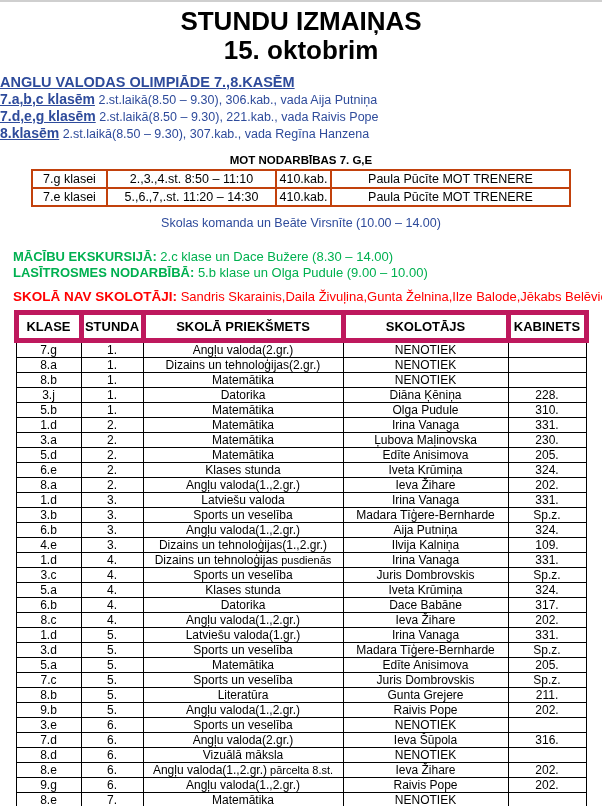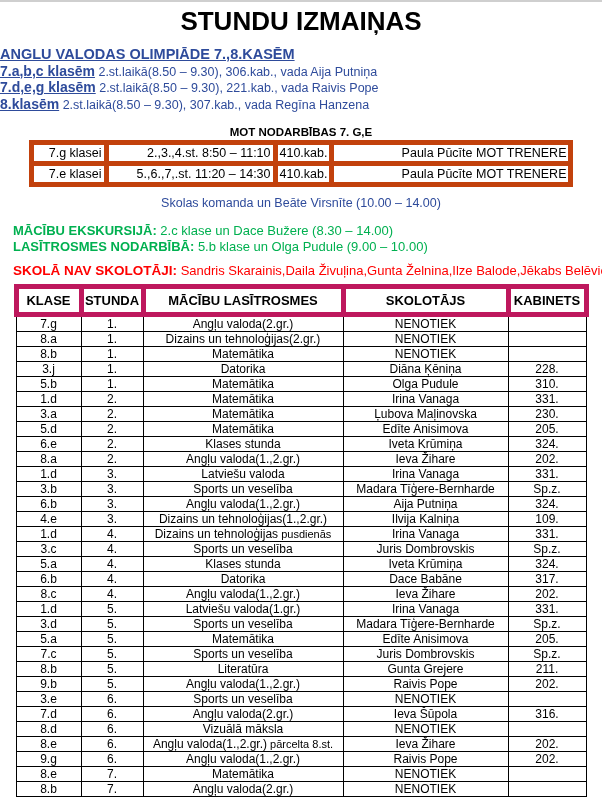--- a/index.html
+++ b/index.html
@@ -31,29 +31,29 @@
     font-size: 14px; font-weight: bold; text-decoration: underline;
   }
 
   .mot-heading {
     text-align: center; font-weight: bold; font-size: 11.5px;
     margin-top: 13px; line-height: 1.1;
   }
   table { border-collapse: collapse; }
   .mot-table { margin: 2px auto 0 auto; }
   .mot-table td {
-    border: 5px solid #c2410c; text-align: right;
+    border: 2px solid #c2410c; text-align: center;
     font-size: 12.5px; height: 16px; padding: 0 2px;
   }
 
   .sports { text-align: center; color: var(--blue); margin-top: 9px; }
   .sports-line1 { font-size: 13.5px; font-weight: bold; line-height: 1.15; }
   .sports-line2 { font-size: 12.5px; line-height: 1.15; }
 
-  .green-notes { margin: 12px 0 0 13px; color: var(--green); }
+  .green-notes { margin: 19px 0 0 13px; color: var(--green); }
   .green-note { font-size: 13px; line-height: 1.22; }
   .green-note .note-label { font-weight: bold; }
 
   .absent {
     margin: 8px 0 0 13px; color: var(--red); font-size: 13px; line-height: 1.2;
     white-space: nowrap;
   }
   .absent .absent-label { font-weight: bold; font-size: 13.5px; }
 
   .schedule-table { margin: 5px auto 0 auto; table-layout: fixed; }
@@ -68,20 +68,21 @@
   .small-note { font-size: 11px; }
 </style>
 </head>
 <body>
 
 <div class="page">
   <div class="top-edge"></div>
 
   <div class="title">
     <div>STUNDU IZMAIŅAS</div>
+    <div>15. oktobrim</div>
   </div>
 
   <div class="olympiad">
     <div class="olympiad-heading">ANGLU VALODAS OLIMPIĀDE 7.,8.KASĒM</div>
     <div class="olympiad-line">
       <span class="classes">7.a,b,c klasēm</span><span> 2.st.laikā(8.50 – 9.30), 306.kab., vada Aija Putniņa</span>
     </div>
     <div class="olympiad-line">
       <span class="classes">7.d,e,g klasēm</span><span> 2.st.laikā(8.50 – 9.30), 221.kab., vada Raivis Pope</span>
     </div>
@@ -136,21 +137,21 @@
         <col style="width: 65px;">
         <col style="width: 62px;">
         <col style="width: 200px;">
         <col style="width: 165px;">
         <col style="width: 78px;">
       </colgroup>
     <thead>
       <tr>
         <th>KLASE</th>
         <th>STUNDA</th>
-        <th>MĀCĪBU LASĪTROSMES</th>
+        <th>SKOLĀ PRIEKŠMETS</th>
         <th>SKOLOTĀJS</th>
         <th>KABINETS</th>
       </tr>
     </thead>
     <tbody>
         <tr>
           <td>7.g</td>
           <td>1.</td>
           <td>Angļu valoda(2.gr.)</td>
           <td>NENOTIEK</td>

